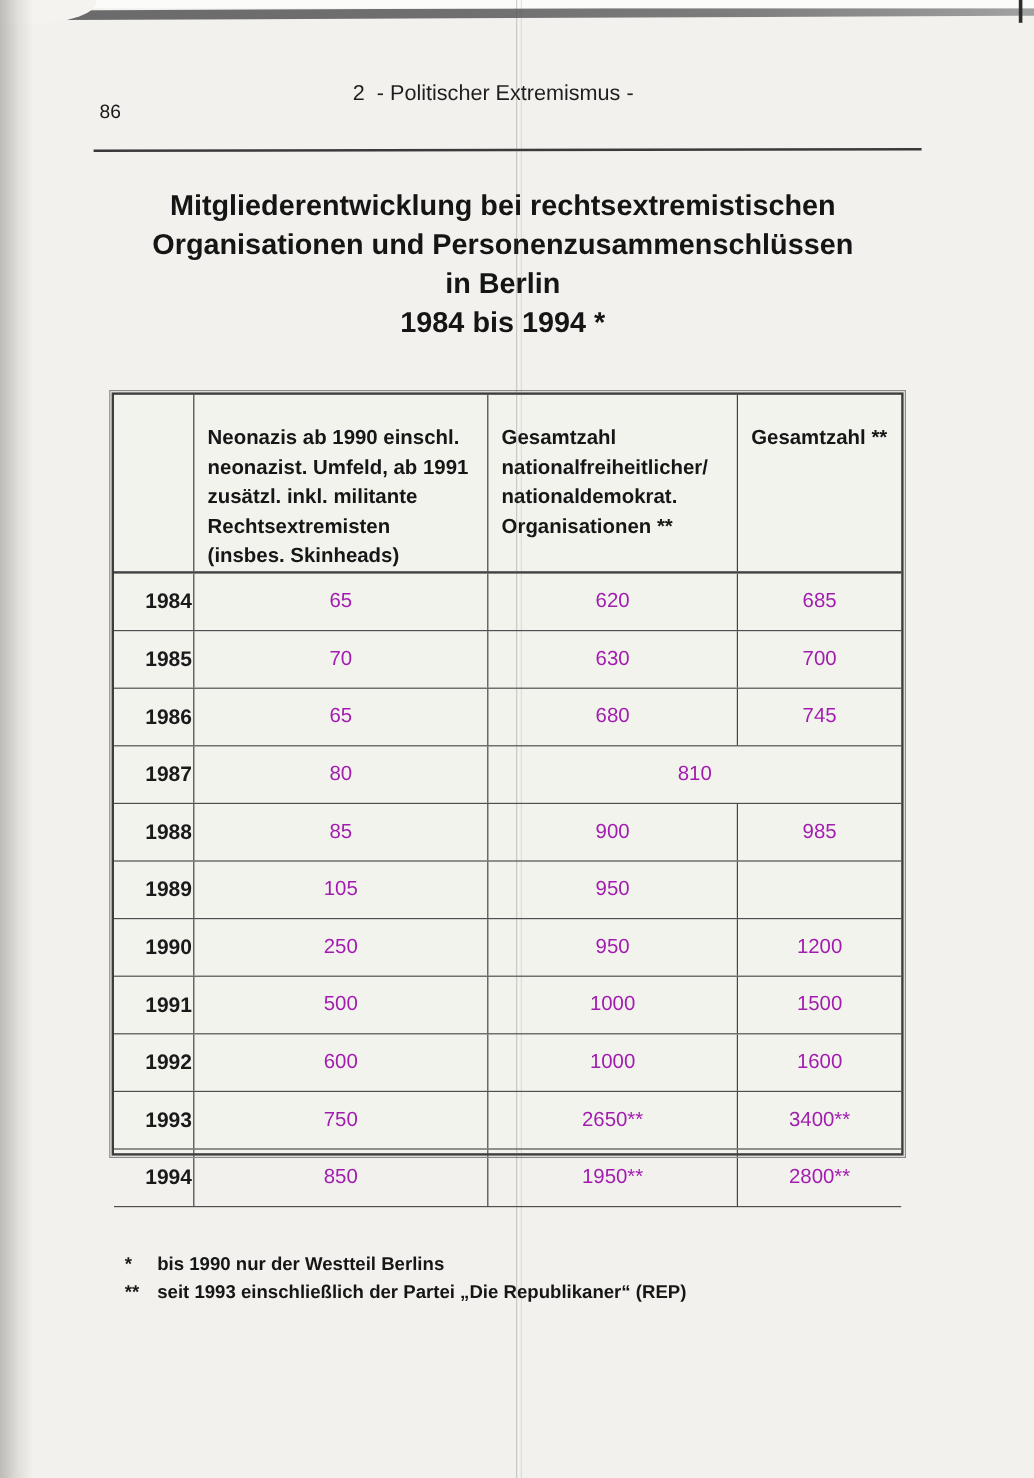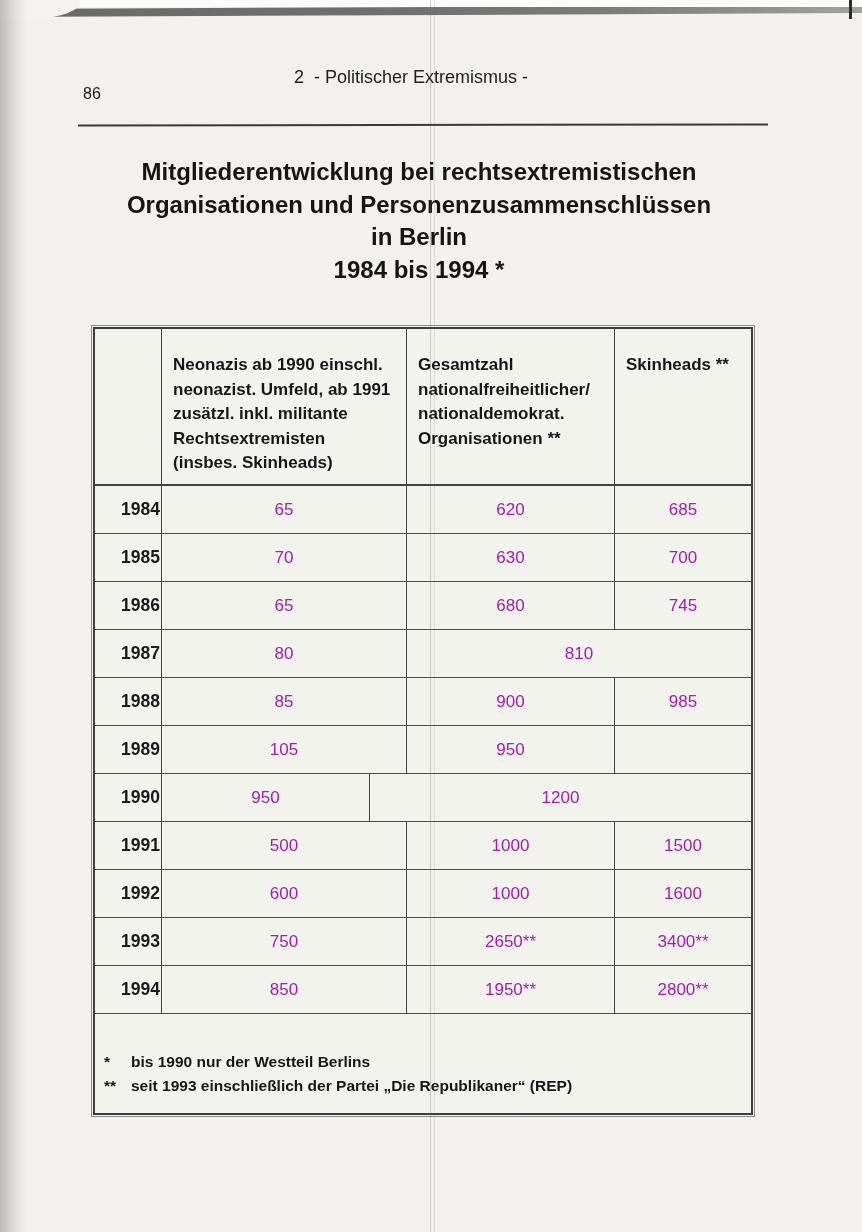--- a/index.html
+++ b/index.html
@@ -32,21 +32,21 @@
   }
   .page-number{position:absolute;top:85px;left:83px;font-size:16px;z-index:5;}
   .header-rule{position:absolute;top:124px;left:78px;width:690px;height:2px;background:#3a3a3a;transform:rotate(-0.1deg);z-index:5;}
   
   .title{
     position:absolute;top:156px;left:-12px;width:862px;text-align:center;
     font-weight:bold;font-size:24px;line-height:32.5px;color:#151515;z-index:5;
   }
   
   .tbl{
-    position:absolute;left:93px;top:327px;width:660px;height:788px;box-sizing:border-box;
+    position:absolute;left:93px;top:327px;width:660px;height:636px;box-sizing:border-box;
     border:2px solid #3d3d3d;outline:1px solid #8a8a8a;outline-offset:1px;
     display:flex;flex-direction:column;z-index:5;background:rgba(246,245,242,0.35);
   }
   .tbl *{box-sizing:border-box;}
   .thead{display:flex;height:157px;border-bottom:2px solid #424242;}
   .hc{border-right:1px solid #424242;font-weight:bold;font-size:17px;line-height:24.5px;
       padding:24px 8px 0 11px;white-space:pre-line;color:#161616;}
   .hc.c4{border-right:none;}
   .row{display:flex;height:48px;border-bottom:1px solid #4f4f4f;}
   .cell{border-right:1px solid #464646;display:flex;align-items:center;font-size:17px;}
@@ -88,21 +88,21 @@
       <div class="hc w-year"></div>
       <div class="hc w-c2">Neonazis ab 1990 einschl.
 neonazist. Umfeld, ab 1991
 zusätzl. inkl. militante
 Rechtsextremisten
 (insbes. Skinheads)</div>
       <div class="hc w-c3">Gesamtzahl
 nationalfreiheitlicher/
 nationaldemokrat.
 Organisationen **</div>
-      <div class="hc w-c4 c4">Skinheads **</div>
+      <div class="hc w-c4 c4">Gesamtzahl **</div>
     </div>
 
     <div>
   <div class="row">
     <div class="cell year w-year">1984</div>
     <div class="cell val w-c2">65</div>
     <div class="cell val w-c3">620</div>
     <div class="cell val w-c4 c4">685</div>
   </div>
 
@@ -134,20 +134,21 @@
   </div>
 
   <div class="row">
     <div class="cell year w-year">1989</div>
     <div class="cell val w-c2">105</div>
     <div class="cell val w-c3">950</div>
   </div>
 
   <div class="row">
     <div class="cell year w-year">1990</div>
+    <div class="cell val w-c2">250</div>
     <div class="cell val w-c3">950</div>
     <div class="cell val w-c4 c4">1200</div>
   </div>
 
   <div class="row">
     <div class="cell year w-year">1991</div>
     <div class="cell val w-c2">500</div>
     <div class="cell val w-c3">1000</div>
     <div class="cell val w-c4 c4">1500</div>
   </div>

